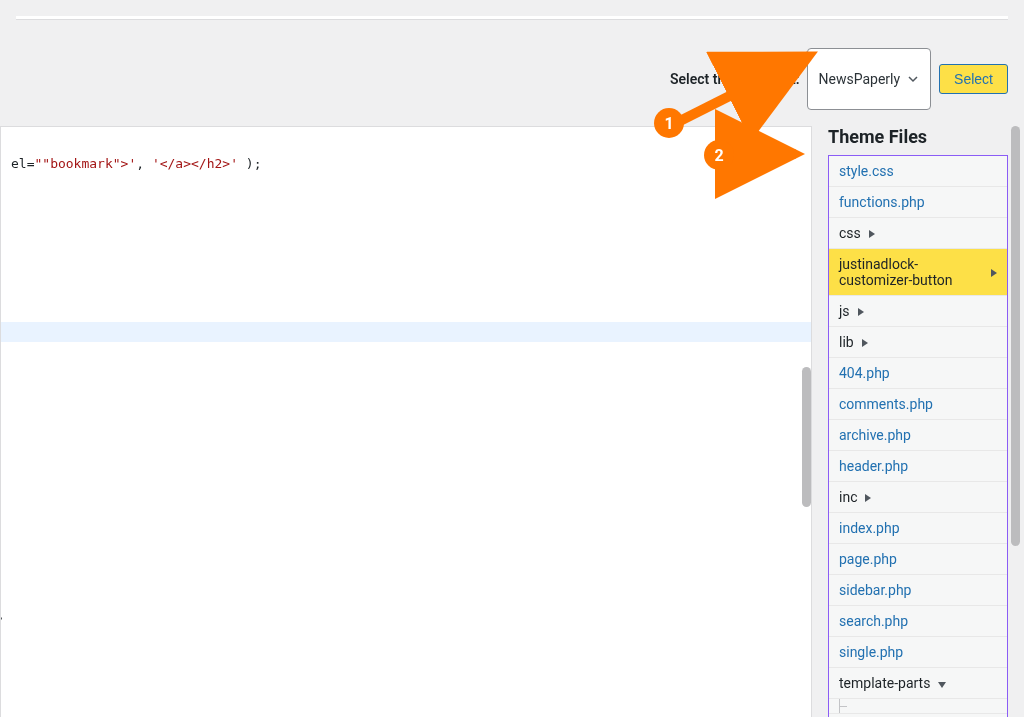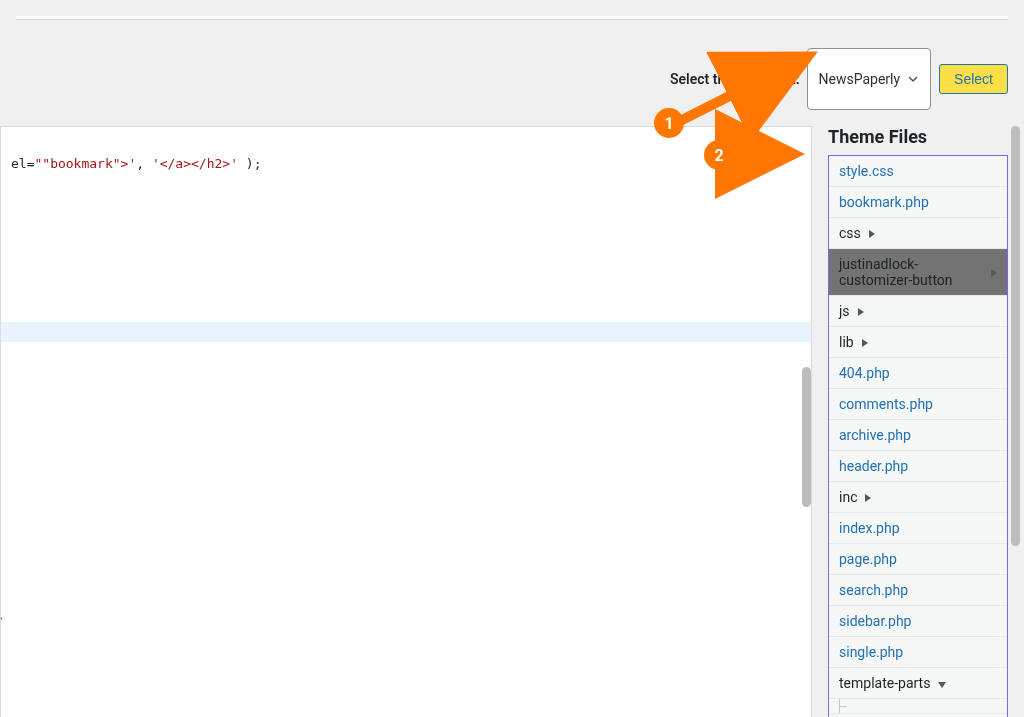--- a/index.html
+++ b/index.html
@@ -139,21 +139,21 @@
     cursor: pointer;
     display: flex;
     align-items: center;
     gap: 4px;
     color: #2271b1;
   }
   .file-item.folder {
     color: #1d2327;
   }
   .file-item.selected {
-    background: #737373;
+    background: #fde047;
     color: #1d2327;
   }
   .file-item.sub {
     padding-left: 22px;
     position: relative;
   }
   .file-item.sub::before {
     content:"";
     position:absolute;
     left: 10px; top: 0; bottom: 0;
@@ -239,21 +239,21 @@
       </div>
     </div>
 
     <div class="sidebar">
       <div class="sidebar-title">Theme Files</div>
       <div class="file-list">
         <div class="file-item">
             <span>style.css</span>
           </div>
         <div class="file-item">
-            <span>bookmark.php</span>
+            <span>functions.php</span>
           </div>
         <div class="file-item folder">
             <span>css</span>
             <span class="tri-right"></span>
           </div>
         <div class="file-item folder selected">
             <span>justinadlock-customizer-button</span>
             <span class="tri-right"></span>
           </div>
         <div class="file-item folder">
@@ -280,24 +280,24 @@
             <span>inc</span>
             <span class="tri-right"></span>
           </div>
         <div class="file-item">
             <span>index.php</span>
           </div>
         <div class="file-item">
             <span>page.php</span>
           </div>
         <div class="file-item">
+            <span>sidebar.php</span>
+          </div>
+        <div class="file-item">
             <span>search.php</span>
-          </div>
-        <div class="file-item">
-            <span>sidebar.php</span>
           </div>
         <div class="file-item">
             <span>single.php</span>
           </div>
         <div class="file-item folder">
             <span>template-parts</span>
             <span class="tri-down"></span>
           </div>
         <div class="file-item sub sub2"></div>
 

